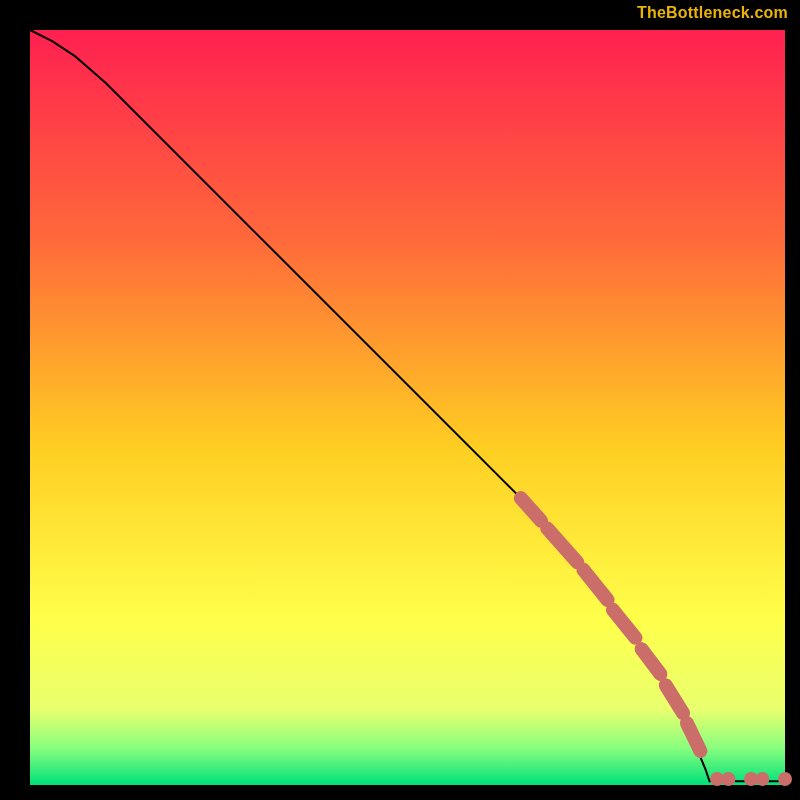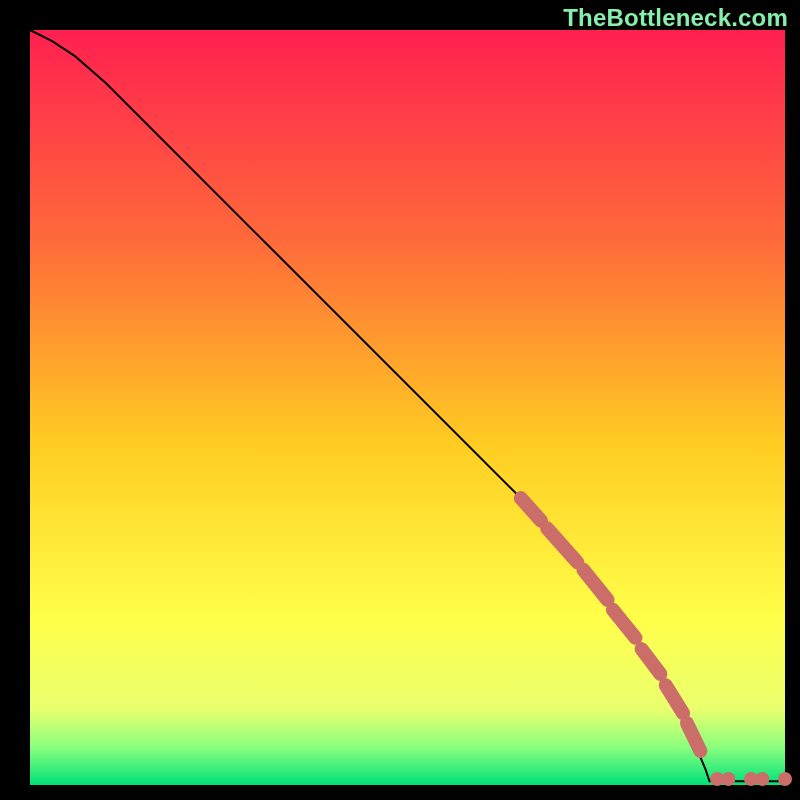--- a/index.html
+++ b/index.html
@@ -14,23 +14,23 @@
     position: relative;
     width: 800px;
     height: 800px;
     background: #000;
   }
   .watermark {
     position: absolute;
     top: 4px;
     right: 12px;
     font-family: Arial, Helvetica, sans-serif;
-    font-size: 24px;
+    font-size: 16px;
     font-weight: 600;
-    color: #86efac;
+    color: #eab308;
     letter-spacing: 0.2px;
     user-select: none;
     text-align: center;
   }
   svg {
     position: absolute;
     left: 0;
     top: 0;
   }
   .curve {

